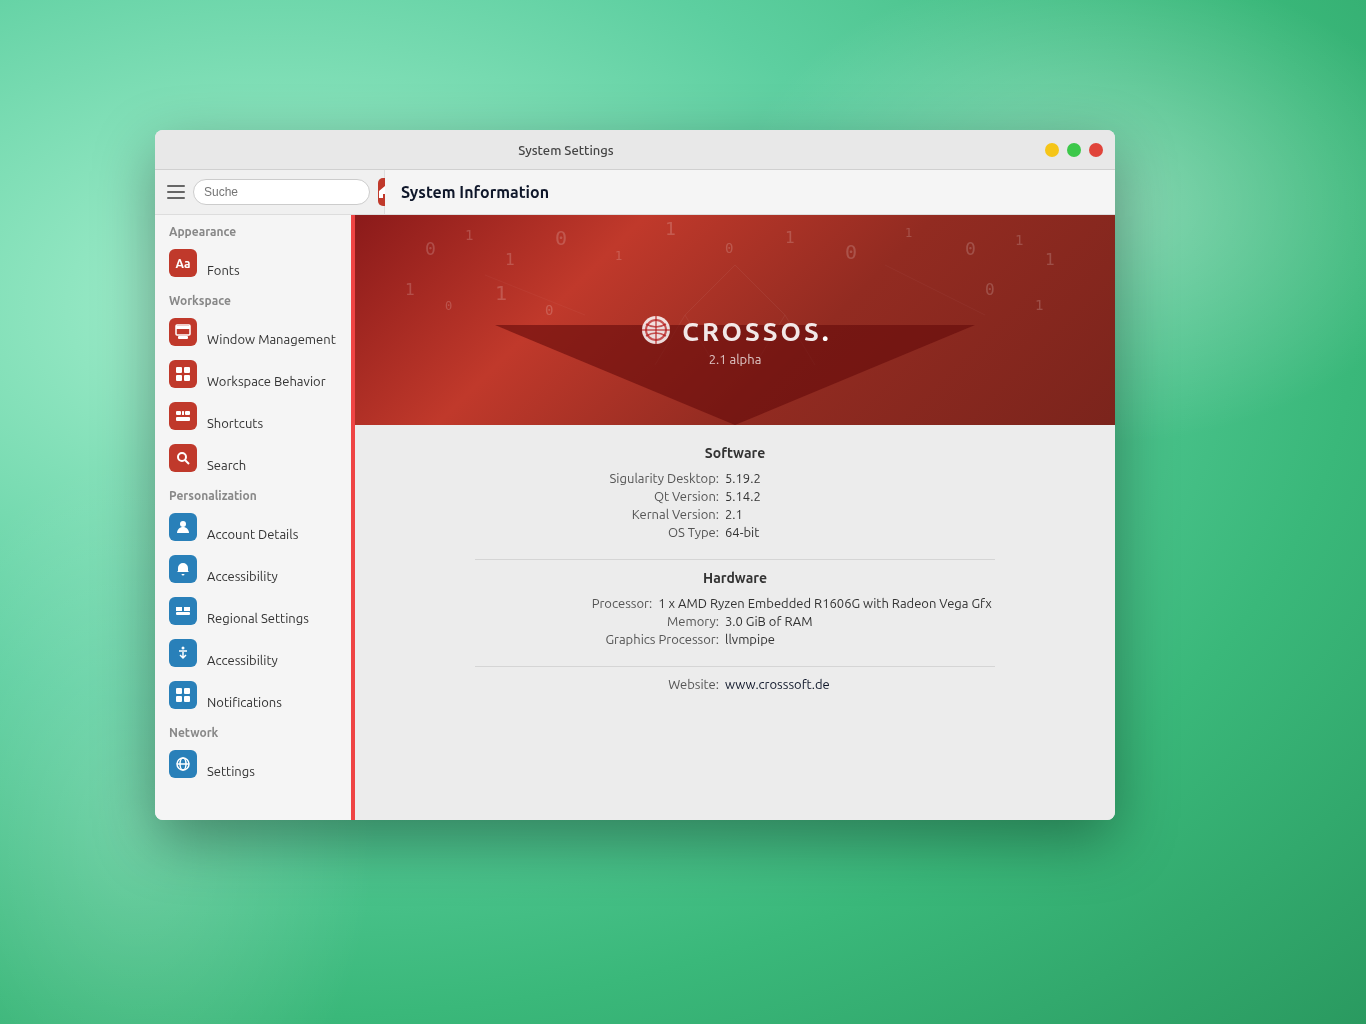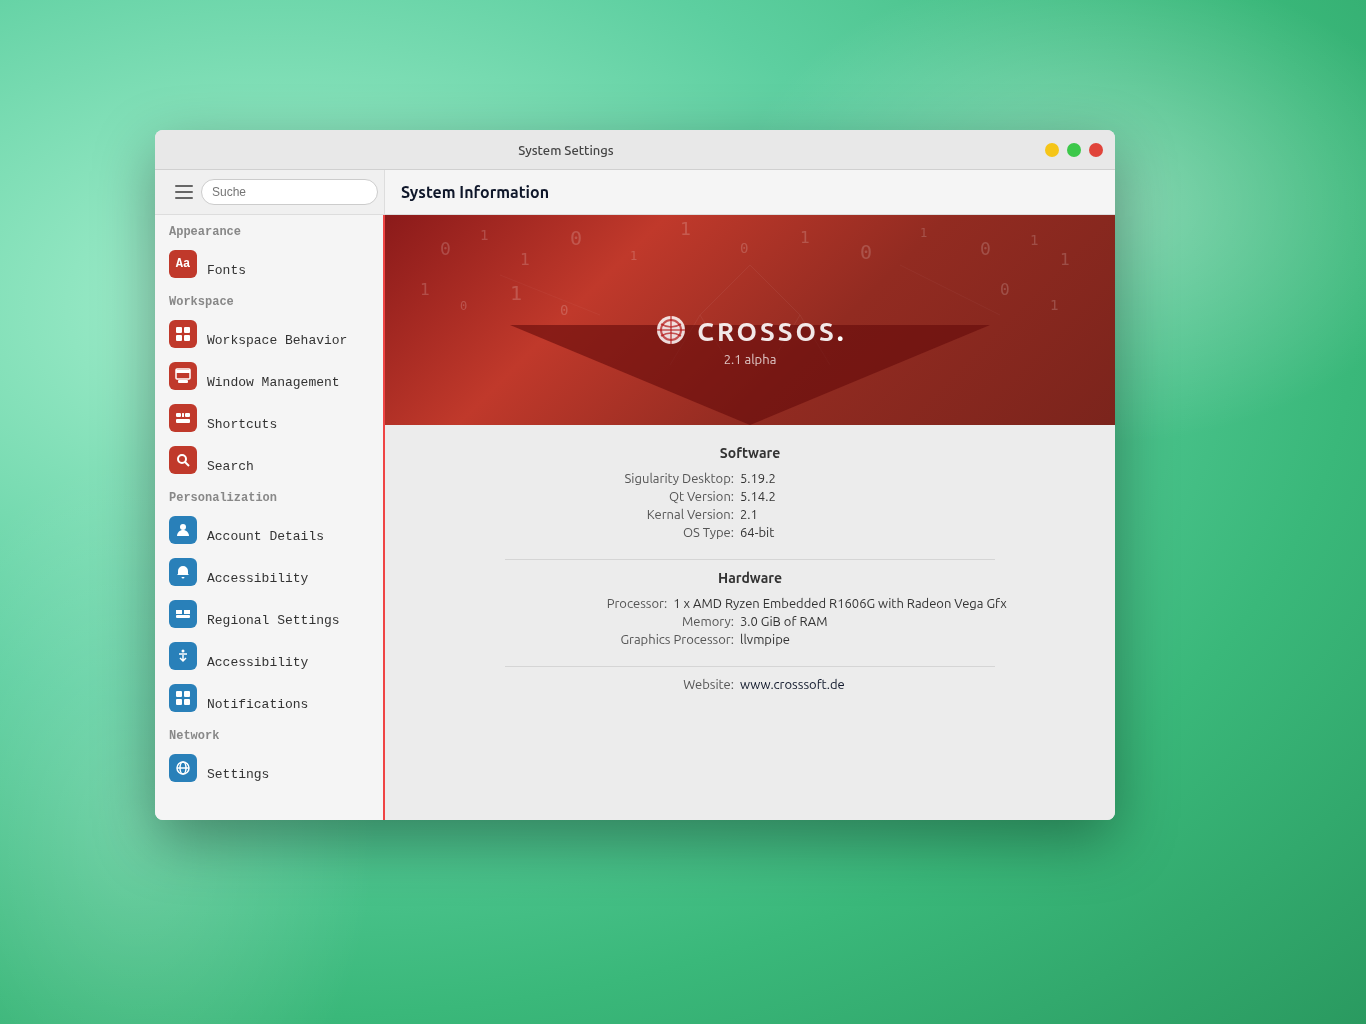--- a/index.html
+++ b/index.html
@@ -120,26 +120,25 @@
       display: flex;
       align-items: center;
       justify-content: center;
       color: white;
       font-size: 14px;
       cursor: pointer;
     }
 
     
     .sidebar {
-      width: 230px;
+      width: 200px;
       background: #f5f5f5;
-      border-right: 2px solid #ef4444;
+      border-right: 4px solid #ef4444;
       overflow-y: auto;
       flex-shrink: 0;
-      font-family: Liberation Mono, monospace;
     }
 
     .sidebar-section-label {
       font-size: 11px;
       font-weight: 600;
       color: #888;
       padding: 10px 14px 4px 14px;
       text-transform: none;
       letter-spacing: 0;
       font-size: 12px;
@@ -290,21 +289,21 @@
       flex-shrink: 0;
       border-bottom: 1px solid #ddd;
     }
 
     .sidebar-toolbar {
       width: 230px;
       height: 44px;
       background: #f0f0f0;
       display: flex;
       align-items: center;
-      padding: 0 20px;
+      padding: 0 12px;
       gap: 8px;
       border-right: 1px solid #ddd;
       flex-shrink: 0;
     }
 
     .content-toolbar {
       flex: 1;
       height: 44px;
       background: #f5f5f5;
       display: flex;
@@ -360,38 +359,38 @@
           <span style="font-size:12px;font-weight:700;">Aa</span>
         </div>
         <span>Fonts</span>
       </div>
 
       <div class="sidebar-section-label">Workspace</div>
 
       <div class="sidebar-item">
         <div class="sidebar-item-icon icon-red">
           <svg width="16" height="16" viewBox="0 0 16 16" fill="white">
+            <rect x="1" y="1" width="14" height="10" rx="1" fill="none" stroke="white" stroke-width="1.5"></rect>
+            <rect x="1" y="2" width="14" height="3" rx="0"></rect>
+            <rect x="3" y="12" width="10" height="3" rx="1"></rect>
+          </svg>
+        </div>
+        <span>Window Management</span>
+      </div>
+
+      <div class="sidebar-item">
+        <div class="sidebar-item-icon icon-red">
+          <svg width="16" height="16" viewBox="0 0 16 16" fill="white">
             <rect x="1" y="1" width="6" height="6" rx="1"></rect>
             <rect x="9" y="1" width="6" height="6" rx="1"></rect>
             <rect x="1" y="9" width="6" height="6" rx="1"></rect>
             <rect x="9" y="9" width="6" height="6" rx="1"></rect>
           </svg>
         </div>
         <span>Workspace Behavior</span>
-      </div>
-
-      <div class="sidebar-item">
-        <div class="sidebar-item-icon icon-red">
-          <svg width="16" height="16" viewBox="0 0 16 16" fill="white">
-            <rect x="1" y="1" width="14" height="10" rx="1" fill="none" stroke="white" stroke-width="1.5"></rect>
-            <rect x="1" y="2" width="14" height="3" rx="0"></rect>
-            <rect x="3" y="12" width="10" height="3" rx="1"></rect>
-          </svg>
-        </div>
-        <span>Window Management</span>
       </div>
 
       <div class="sidebar-item">
         <div class="sidebar-item-icon icon-red">
           <svg width="16" height="16" viewBox="0 0 16 16" fill="white">
             <rect x="1" y="3" width="5" height="4" rx="1"></rect>
             <rect x="7" y="3" width="2" height="4" rx="0.5"></rect>
             <rect x="10" y="3" width="5" height="4" rx="1"></rect>
             <rect x="1" y="9" width="14" height="4" rx="1"></rect>
           </svg>

